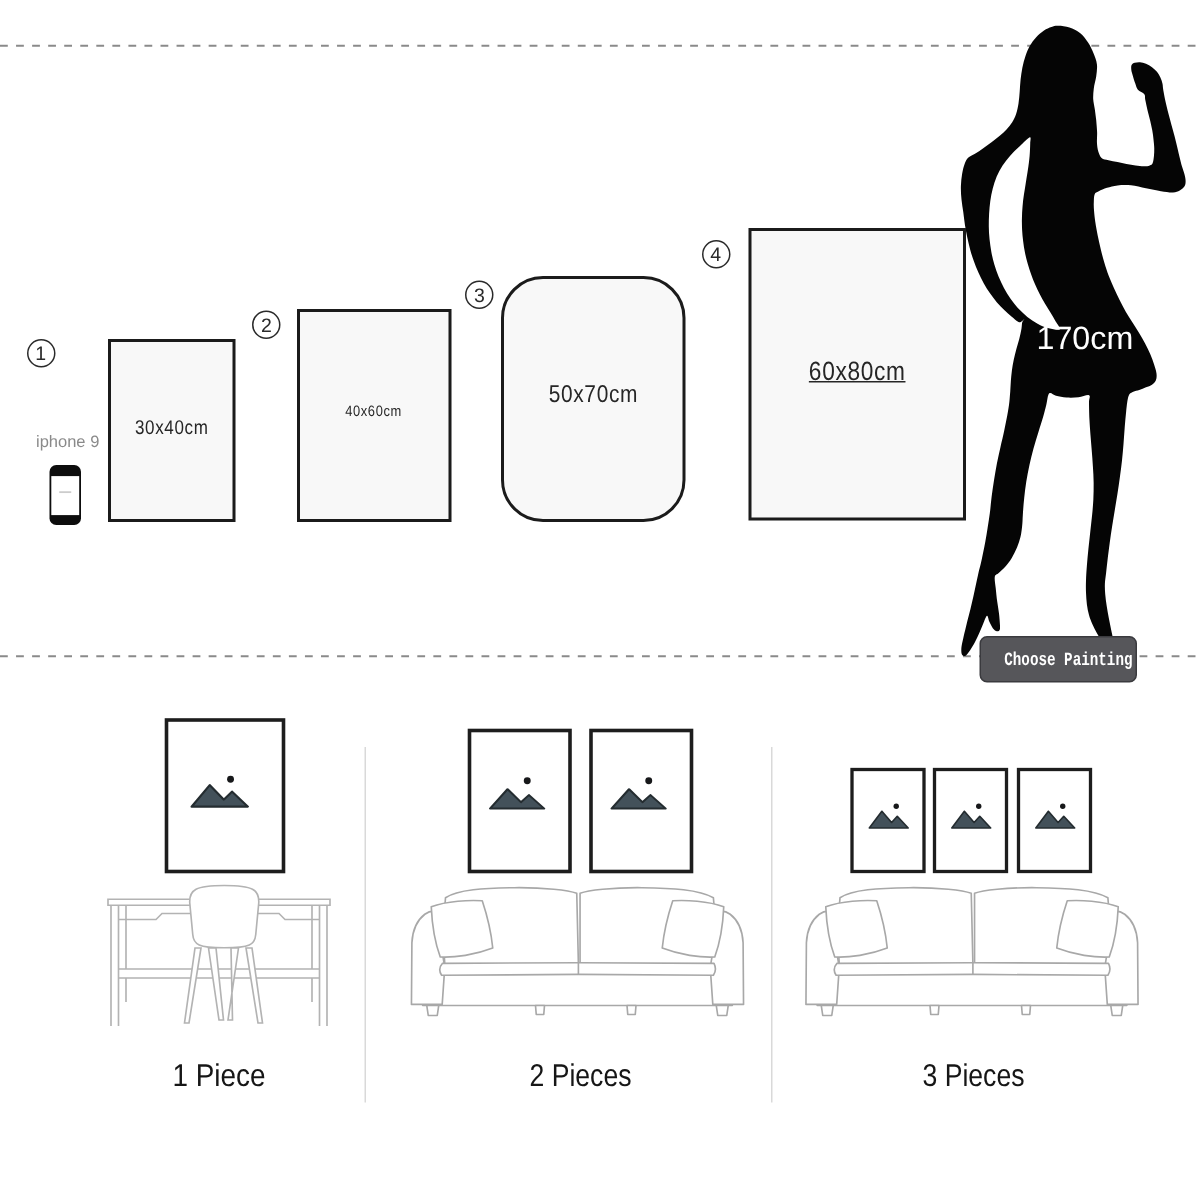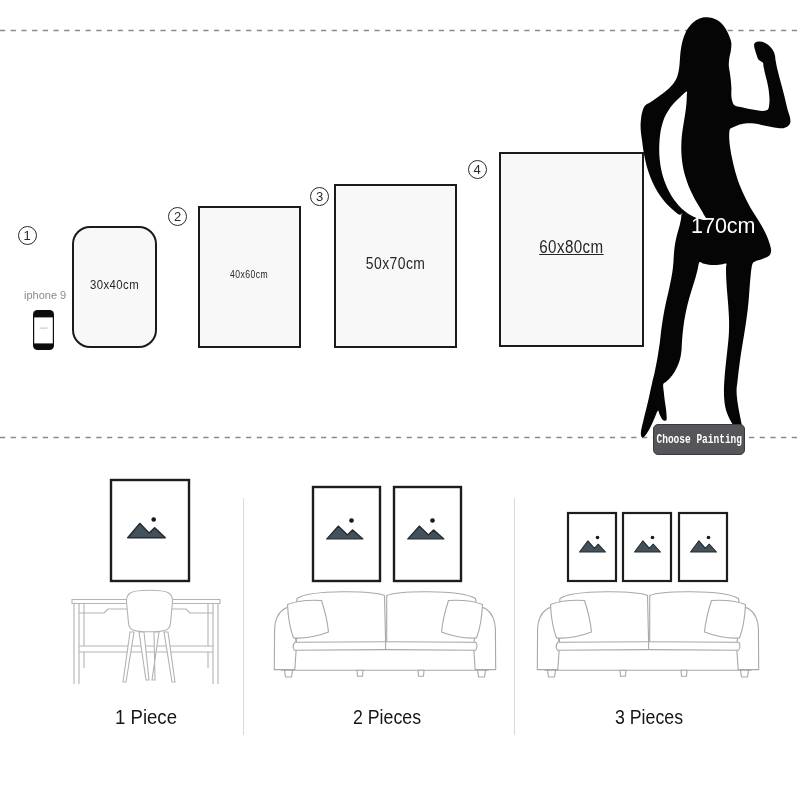--- a/index.html
+++ b/index.html
@@ -23,49 +23,49 @@
 </svg>
 
 <div class="circnum" style="left:17.6px;top:226.1px;">1</div>
 
 <div class="circnum" style="left:168.1px;top:207.1px;">2</div>
 
 <div class="circnum" style="left:310.1px;top:187.1px;">3</div>
 
 <div class="circnum" style="left:467.6px;top:160.1px;">4</div>
 
-<div class="frame" style="left:71.6px;top:225.7px;width:81.8px;height:114.3px;font-size:13.2px;z-index:2;border-radius:18px;">
+<div class="frame" style="left:71.6px;top:225.7px;width:81.8px;height:114.3px;font-size:13.2px;z-index:2;">
     <span class="sq">30x40cm</span>
   </div>
 
 <div class="frame" style="left:197.8px;top:205.6px;width:99.3px;height:134.4px;font-size:10px;z-index:2;">
     <span class="sq">40x60cm</span>
   </div>
 
-<div class="frame" style="left:334.4px;top:183.7px;width:118.6px;height:155.9px;font-size:16.2px;z-index:2;">
+<div class="frame" style="left:334.4px;top:183.7px;width:118.6px;height:155.9px;font-size:16.2px;z-index:2;border-radius:28px;">
     <span class="sq">50x70cm</span>
   </div>
 
 <div class="frame" style="left:498.7px;top:152.4px;width:141.3px;height:186.6px;font-size:17.6px;z-index:2;text-decoration:underline;">
     <span class="sq">60x80cm</span>
   </div>
 
 <div class="abs" style="left:24px;top:289px;font-size:11px;color:#8a8a8a;letter-spacing:0;">iphone 9</div>
 
 <svg class="abs" style="left:32px;top:309px;" width="23" height="42" viewBox="0 0 23 42">
   <rect x="1" y="1" width="21" height="40" rx="4.5" fill="#0d0d0d"></rect>
   <rect x="2.2" y="8.4" width="18.6" height="26" fill="#ffffff"></rect>
   <rect x="7.5" y="18.5" width="8" height="1.2" fill="#cccccc"></rect>
 </svg>
 
 <svg class="abs" style="left:0;top:420px;" width="800" height="30">
   <line x1="0" y1="17.5" x2="800" y2="17.5" stroke="#8a8a8a" stroke-width="1.3" stroke-dasharray="5.2,5.5"></line>
 </svg>
 
-<div class="abs" style="left:653px;top:424px;width:90px;height:29px;background:#56565a;border:1px solid #3a3a3e;border-radius:5px;z-index:3;display:flex;align-items:center;justify-content:center;">
+<div class="abs" style="left:653px;top:424px;width:90px;height:29px;background:#56565a;border:1px solid #3a3a3e;border-radius:5px;z-index:3;display:flex;align-items:center;justify-content:center;padding-left:13px;">
   <span style="font-family:'Liberation Mono',monospace;font-size:12.5px;font-weight:bold;color:#fff;white-space:nowrap;display:inline-block;transform:scaleX(0.76);transform-origin:center;">Choose Painting</span>
 </div>
 
 <div class="abs" style="left:243px;top:498px;width:1px;height:237px;background:#d9d9d9;"></div>
 
 <div class="abs" style="left:514px;top:498px;width:1px;height:237px;background:#d9d9d9;"></div>
 
 <svg class="abs" style="left:0;top:440px;" width="800" height="360" viewBox="0 440 800 360">
   <defs>
     <g id="mtn">

